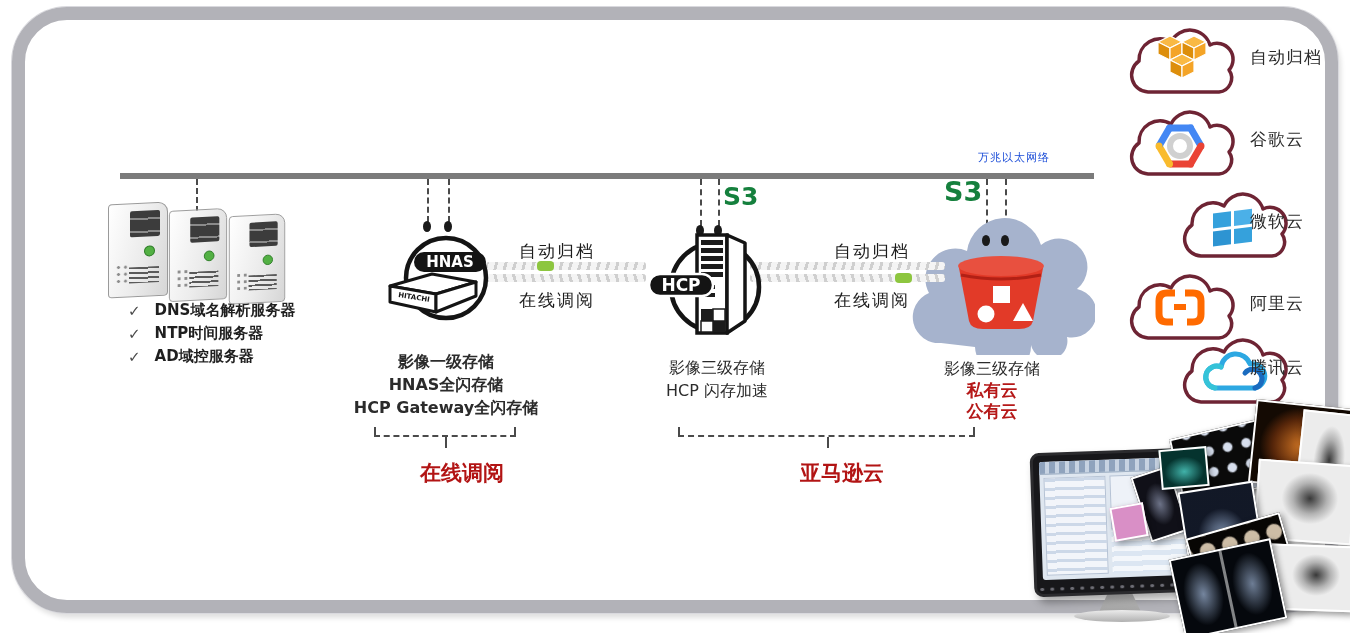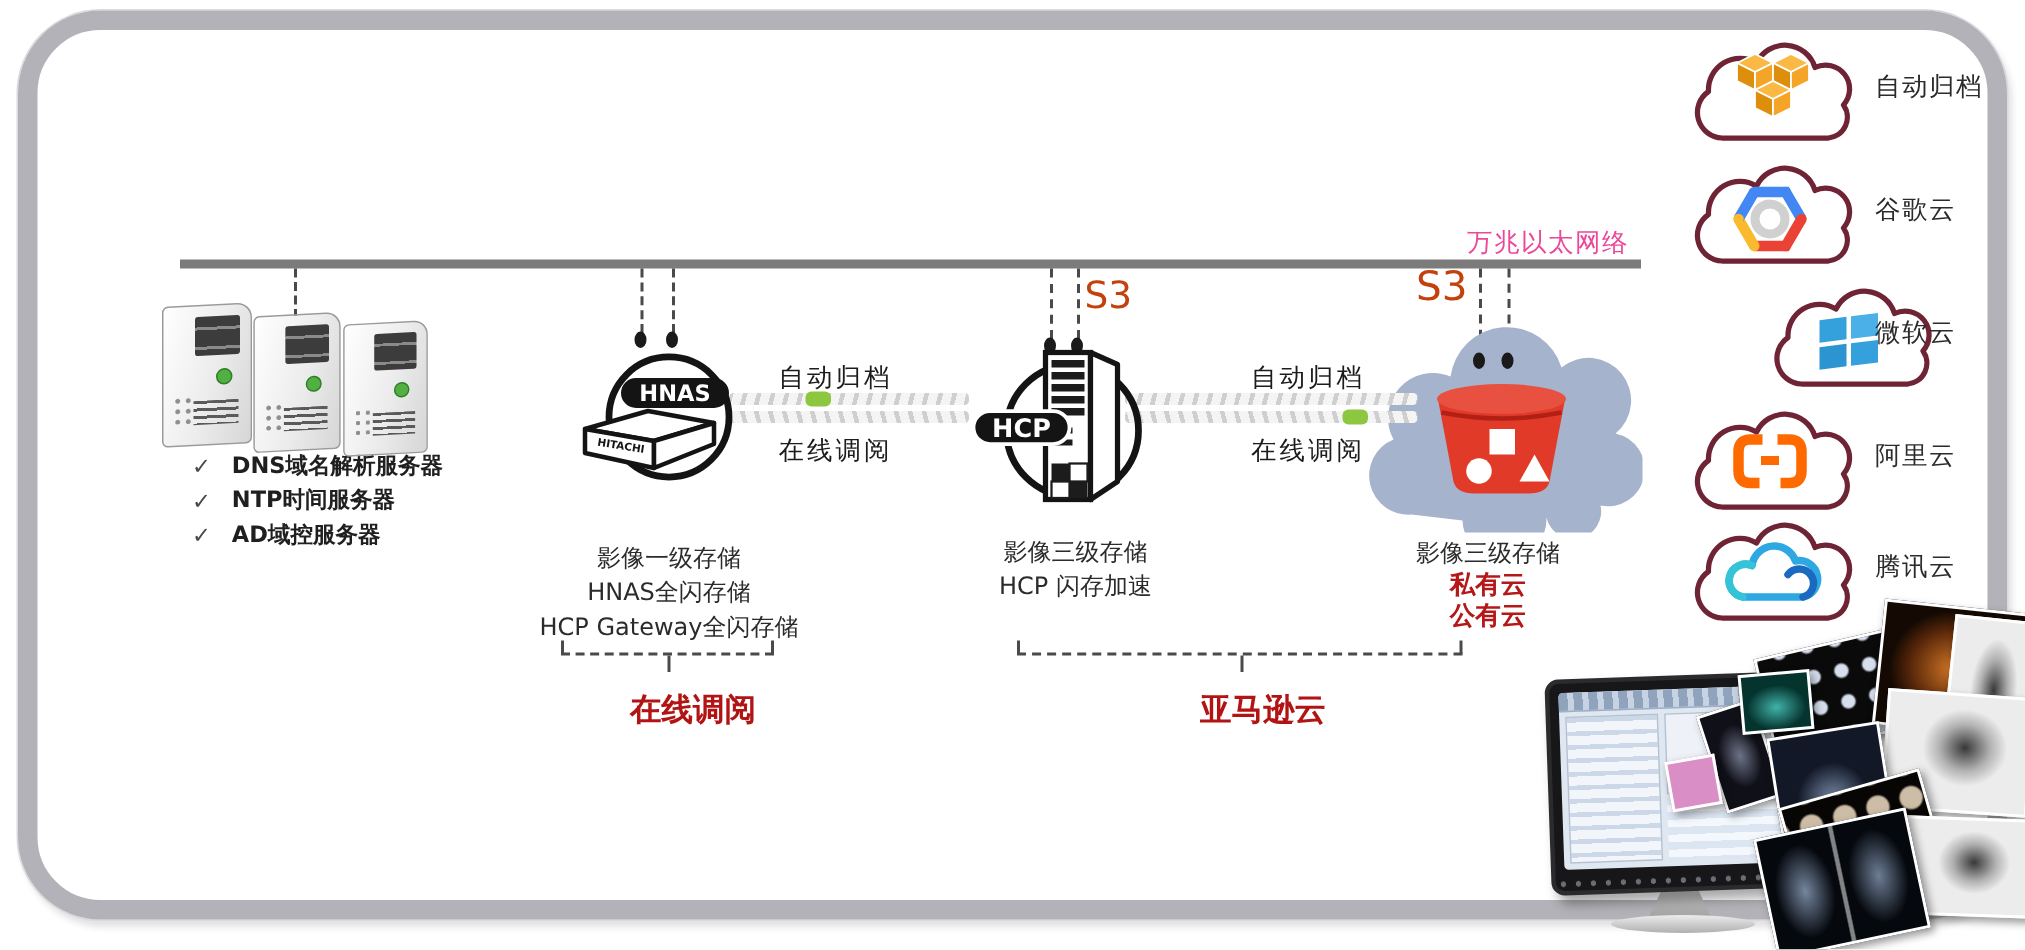--- a/index.html
+++ b/index.html
@@ -4,24 +4,24 @@
 <style>
   html,body{margin:0;padding:0;background:#fff;}
   #canvas{position:relative;width:1350px;height:633px;overflow:hidden;background:#fff;
           font-family:"DejaVu Sans",sans-serif;color:#222;}
   
   .frame{box-sizing:border-box;position:absolute;left:12px;top:7px;width:1326px;height:606px;
          border:13px solid #b2b2b8;border-radius:55px;
          box-shadow:0 0 0 1px #d9d9de, 3px 5px 5px rgba(0,0,0,0.12);}
   
   .netline{position:absolute;left:120px;top:173px;width:974px;height:6px;background:#7b7b7b;}
-  .netlabel{position:absolute;left:978px;top:150px;font-size:17px;letter-spacing:1px;color:#ec4899;}
+  .netlabel{position:absolute;left:978px;top:150px;font-size:11px;letter-spacing:1px;color:#1d4ed8;}
   .drop{position:absolute;width:0;border-left:2px dashed #4a4a4a;}
   .dot{position:absolute;width:8px;height:11px;border-radius:50%;background:#1a1a1a;}
-  .s3{position:absolute;font-weight:400;color:#c2410c;}
+  .s3{position:absolute;font-weight:700;color:#15803d;}
   
   .tower{position:absolute;width:58px;height:92px;border:1.5px solid #9a9a9a;border-radius:4px 10px 4px 4px;
          background:linear-gradient(105deg,#ffffff 0%,#ececec 55%,#d6d6d6 100%);transform:skewY(-3deg);}
   .tower .bays{position:absolute;top:7px;right:7px;width:30px;height:26px;border-radius:2px;
          background:repeating-linear-gradient(180deg,#3c3c3c 0 7px,#8a8a8a 7px 9px,#3c3c3c 9px 13px);}
   .tower .led{position:absolute;top:42px;right:12px;width:9px;height:9px;border-radius:50%;
          background:#52b043;border:1px solid #2e7d28;}
   .tower .vents{position:absolute;bottom:13px;right:8px;width:30px;height:16px;
          background:repeating-linear-gradient(180deg,#5a5a5a 0 2px,transparent 2px 5px);}
   .tower .holes{position:absolute;bottom:14px;left:6px;width:15px;height:19px;
@@ -201,21 +201,21 @@
     <path d="M36,148 A26,26 0 0 1 24,98 A30,30 0 0 1 62,56 A38,38 0 0 1 136,50 A28,28 0 0 1 172,94
              A22,22 0 0 1 162,142 A18,18 0 0 1 126,150 A22,22 0 0 1 70,152 Z" fill="#a6b3cd"></path>
     <path d="M54,73 L64,126 Q66,134 78,134 L114,134 Q126,134 128,126 L138,73 Z" fill="#e23a28"></path>
     <ellipse cx="96" cy="71" rx="43" ry="10" fill="#e8503f"></ellipse>
     <path d="M56,80 Q96,88 136,80" stroke="#b22015" stroke-width="3" fill="none"></path>
     <rect x="88" y="91" width="17" height="17" fill="#fff"></rect>
     <circle cx="81" cy="119" r="8.5" fill="#fff"></circle>
     <polygon points="108,126 118,108 128,126" fill="#fff"></polygon>
   </svg>
 
-  <div class="tiertext" style="left:336px;top:360px;">
+  <div class="tiertext" style="left:336px;top:350px;font-weight:bold;">
     <div>影像一级存储</div>
     <div>HNAS全闪存储</div>
     <div>HCP Gateway全闪存储</div>
   </div>
   <div class="tiertext" style="left:607px;top:356px;">
     <div>影像三级存储</div>
     <div>HCP 闪存加速</div>
   </div>
   <div class="tiertext" style="left:882px;top:357px;">
     <div>影像三级存储</div>
@@ -296,21 +296,21 @@
       <path d="M30,72 A17,17 0 0 1 21,41 A21,21 0 0 1 53,22 A21,21 0 0 1 92,25 A16,16 0 0 1 111,50 A14,14 0 0 1 101,72 Z" fill="#fff" stroke="#6e2434" stroke-width="3.5" stroke-linejoin="round"></path>
       <g fill="none" stroke="#FF6A00" stroke-width="7">
         <path d="M57,27 H49 Q41,27 41,35 V48 Q41,56 49,56 H55"></path>
         <path d="M67,27 H75 Q83,27 83,35 V48 Q83,56 75,56 H69"></path>
       </g>
       <rect x="56" y="38" width="12" height="6" fill="#FF6A00"></rect>
     </svg>
     <div class="lbl">阿里云</div>
   </div>
 
-  <div class="cloudrow" style="top:340px;">
+  <div class="cloudrow" style="top:330px;text-align:center;">
     <svg width="124" height="82" viewBox="0 0 124 82">
       <path d="M30,72 A17,17 0 0 1 21,41 A21,21 0 0 1 53,22 A21,21 0 0 1 92,25 A16,16 0 0 1 111,50 A14,14 0 0 1 101,72 Z" fill="#fff" stroke="#6e2434" stroke-width="3.5" stroke-linejoin="round"></path>
       <g>
         <path d="M44,58 A11,11 0 1 1 50,37 A15,15 0 0 1 79,34 A12,12 0 1 1 84,58 Z" fill="none" stroke="#2DA8E2" stroke-width="5" stroke-linejoin="round"></path>
         <path d="M44,58 A11,11 0 1 1 50,37" fill="none" stroke="#35C3D8" stroke-width="5" stroke-linecap="round"></path>
         <path d="M84,58 A9.5,9.5 0 1 0 74,43" fill="none" stroke="#1A6BBF" stroke-width="5" stroke-linecap="round"></path>
       </g>
     </svg>
     <div class="lbl">腾讯云</div>
   </div>

